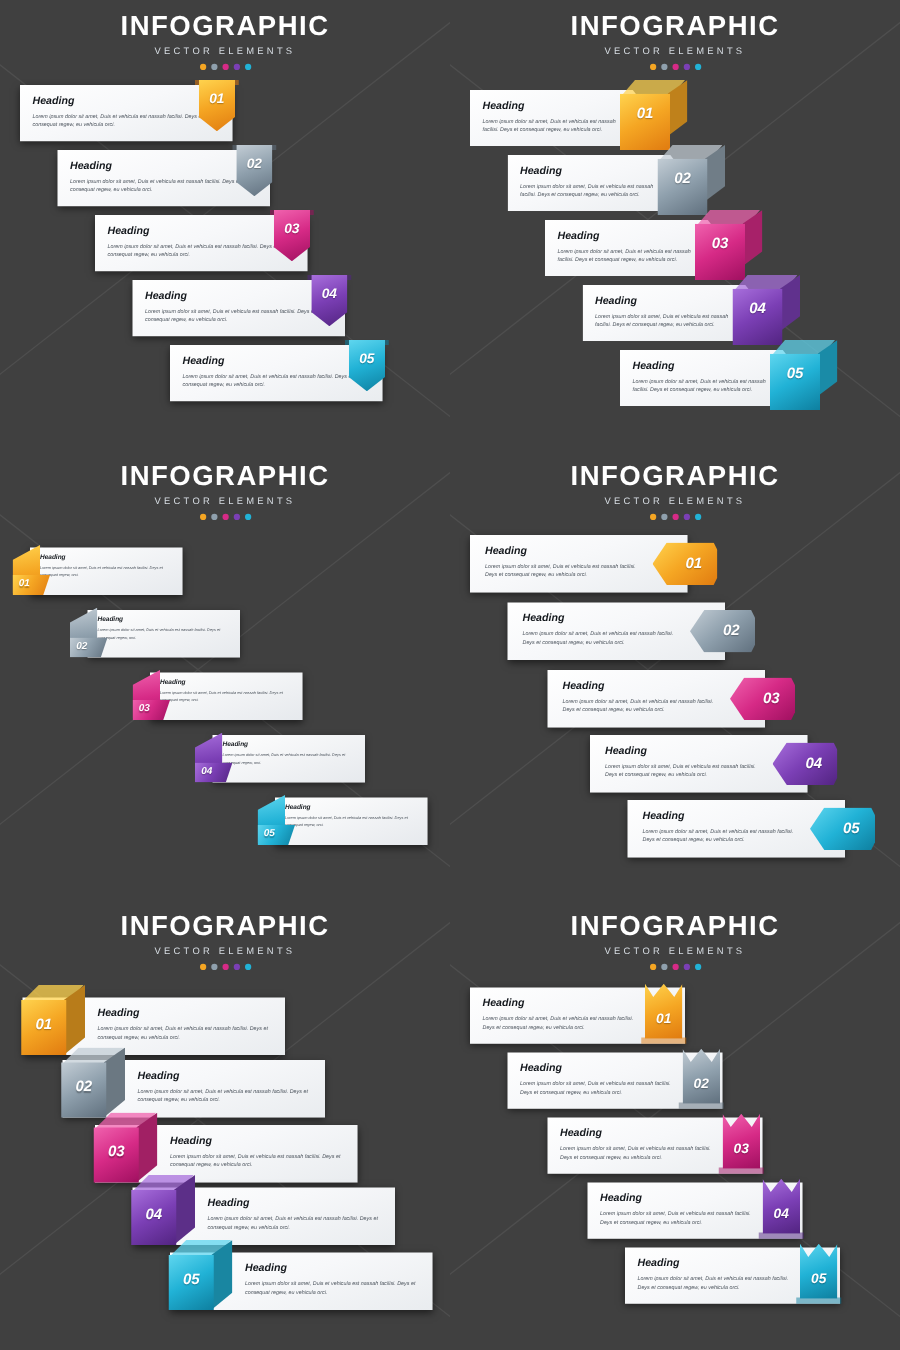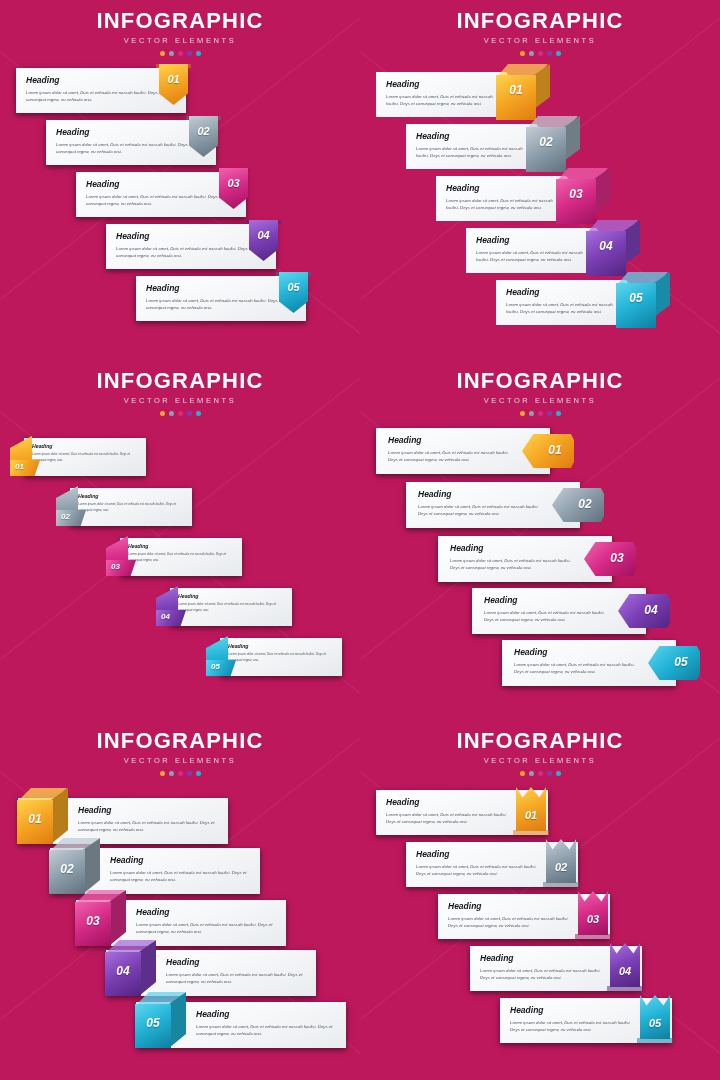--- a/index.html
+++ b/index.html
@@ -13,21 +13,21 @@
   #grid{
     position:relative;
     width:720px; height:1080px;
     display:grid;
     grid-template-columns:360px 360px;
     grid-template-rows:360px 360px 360px;
   }
   .panel{
     position:relative;
     width:360px; height:360px;
-    background:#be185d;
+    background:#404040;
     overflow:hidden;
   }
   
   .hdr{ position:absolute; top:10px; left:0; width:100%; text-align:center; }
   .hdr .t1{
     font-size:22px; font-weight:bold; color:#ffffff;
     letter-spacing:1.2px; line-height:1;
     font-family:"Liberation Sans", sans-serif;
   }
   .hdr .t2{

